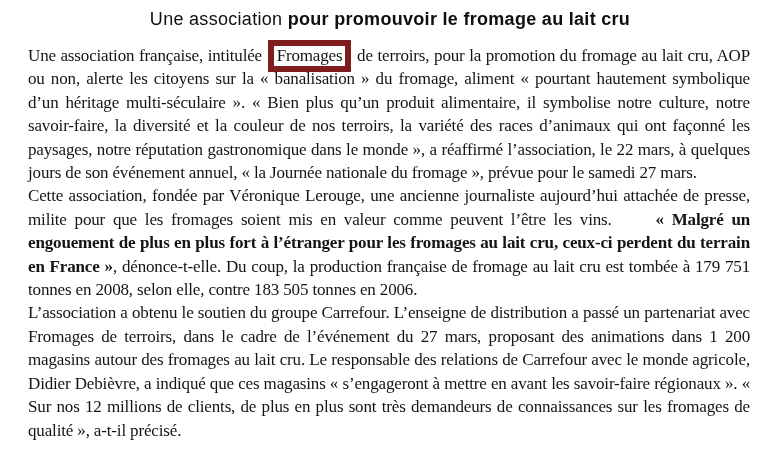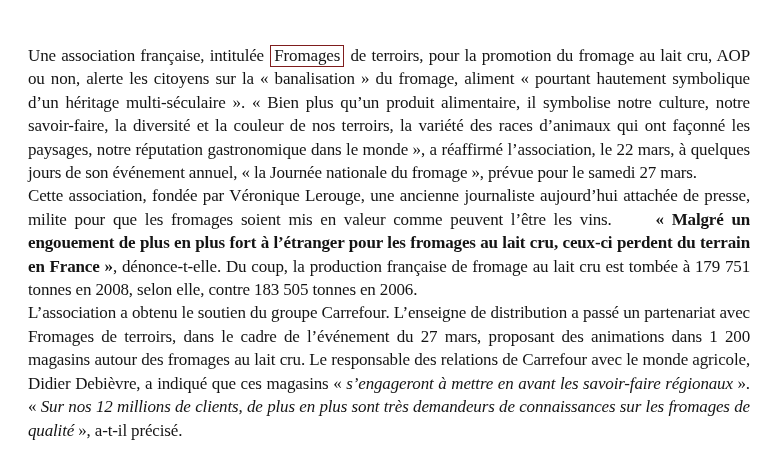--- a/index.html
+++ b/index.html
@@ -43,29 +43,30 @@
     letter-spacing: -0.15px;
     text-align: justify;
     color: #141414;
   }
   .article-body p {
     margin: 0;
     padding: 0;
   }
   .seg-normal { font-style: normal; font-weight: 400; }
   .seg-bold   { font-weight: 700; margin-left: 36px; }
-  .seg-italic { font-style: italic; }
+  .seg-italic { }
   .seg-boxed  {
-    border: 1px solid #7f1d1d;
+    border: 6px solid #7f1d1d;
     padding: 0 3px 1px 3px;
     margin: 14px 1px;
   }
 </style>
 </head>
 <body>
 
 <div class="page">
+  <h1 class="title"><span>Une association </span><b>pour promouvoir le fromage au lait cru</b></h1>
   <div class="article-body" id="article-body">
       <p><span class="seg-normal">Une association française, intitulée </span><span class="seg-boxed">Fromages</span><span class="seg-normal"> de terroirs, pour la promotion du fromage au lait cru, AOP ou non, alerte les citoyens sur la « banalisation » du fromage, aliment « pourtant hau­tement symbolique d’un héritage multi-séculaire ». « Bien plus qu’un produit alimentaire, il sym­bolise notre culture, notre savoir-faire, la diversité et la couleur de nos terroirs, la variété des races d’animaux qui ont façonné les paysages, notre réputation gastronomique dans le monde », a réaf­firmé l’association, le 22 mars, à quelques jours de son événement annuel, « la Journée nationale du fromage », prévue pour le samedi 27 mars.</span></p>
       <p><span class="seg-normal">Cette association, fondée par Véronique Lerouge, une ancienne journaliste aujourd’hui attachée de presse, milite pour que les fromages soient mis en valeur comme peuvent l’être les vins. </span><span class="seg-bold">« Mal­gré un engouement de plus en plus fort à l’étranger pour les fromages au lait cru, ceux-ci perdent du terrain en France »</span><span class="seg-normal">, dénonce-t-elle. Du coup, la production française de fromage au lait cru est tombée à 179 751 tonnes en 2008, selon elle, contre 183 505 tonnes en 2006.</span></p>
       <p><span class="seg-normal">L’association a obtenu le soutien du groupe Carrefour. L’enseigne de distribution a passé un par­tenariat avec Fromages de terroirs, dans le cadre de l’événement du 27 mars, proposant des ani­mations dans 1 200 magasins autour des fromages au lait cru. Le responsable des relations de Carrefour avec le monde agricole, Didier Debièvre, a indiqué que ces magasins « </span><span class="seg-italic">s’engageront à mettre en avant les savoir-faire régionaux</span><span class="seg-normal"> ». « </span><span class="seg-italic">Sur nos 12 millions de clients, de plus en plus sont très demandeurs de connaissances sur les fromages de qualité</span><span class="seg-normal"> », a-t-il précisé.</span></p>
     </div>
 </div>
 
 </body></html>

